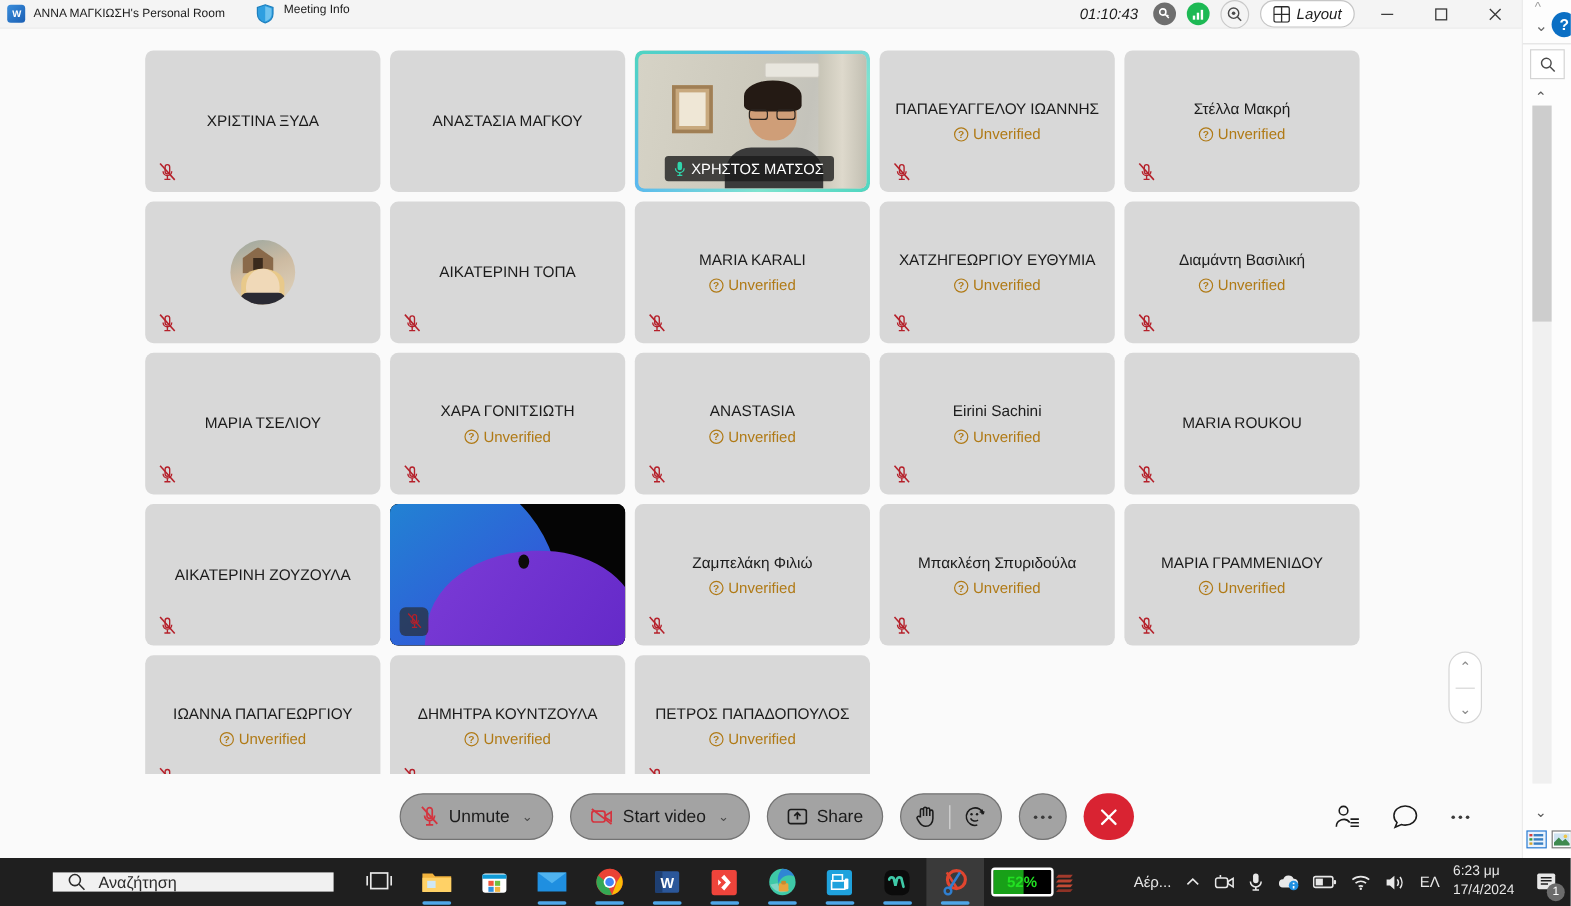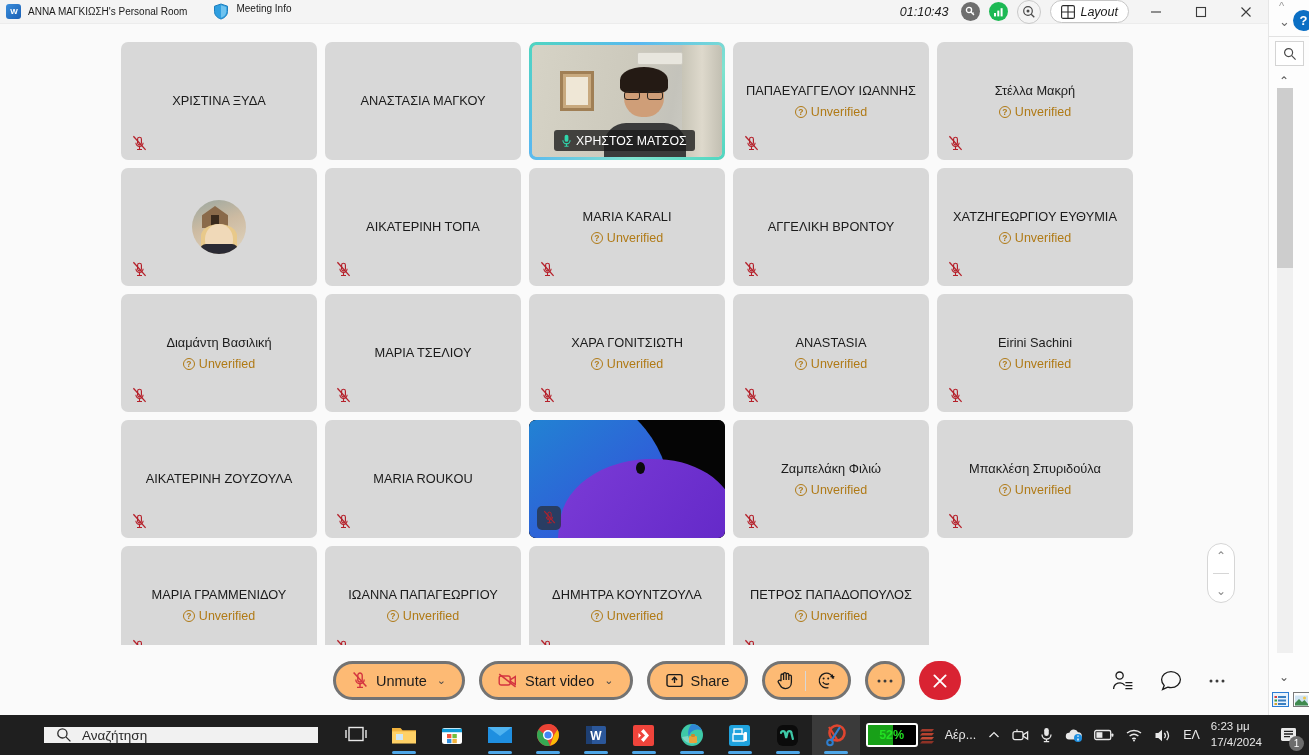--- a/index.html
+++ b/index.html
@@ -132,21 +132,21 @@
   .stepper { position:absolute; right:33px; top:519px; width:28px; height:60px;
     border:1px solid #d6d6d6; border-radius:14px; background:#fff;
     display:flex; flex-direction:column; align-items:center; justify-content:space-around; }
   .stepper .divider { width:16px; height:1px; background:#d6d6d6; }
   .stepper .chev { color:#8b8b8b; font-size:12px; line-height:1; }
 
   
   .controlbar { position:absolute; top:645px; left:0; width:1268px; height:71px;
     background:#fafafa; display:flex; align-items:center; }
   .cbar-center { position:absolute; left:333px; display:flex; align-items:center; gap:14px; }
-  .pill { height:39px; border:3px solid #737373; border-radius:20px; background:#fdba74;
+  .pill { height:39px; border:1px solid #737373; border-radius:20px; background:#a3a3a3;
     display:flex; align-items:center; gap:8px; padding:0 16px; }
   .pill .lbl { font-size:14.5px; color:#1b1b1b; white-space:nowrap; }
   .pill .caret { color:#4a4a4a; font-size:11px; margin-left:2px; }
   .pill-react { padding:0 12px; gap:11px; }
   .pill-react .vsep { width:1px; height:20px; background:#d8d8d8; }
   .pill-more { width:40px; justify-content:center; padding:0; }
   .leave { width:42px; height:39px; border-radius:20px; background:#d92332;
     display:flex; align-items:center; justify-content:center; }
   .cbar-right { position:absolute; left:1112px; display:flex; align-items:center; gap:26px; }
 
@@ -162,21 +162,21 @@
   .tkicon.act::after { content:""; position:absolute; bottom:1px; left:12px; width:24px;
     height:3px; background:#4fa7e8; border-radius:2px; }
   .tkicon.hl { background:#3a3a3a; }
   .battery-chip { margin-left:6px; width:52px; height:24px; border:2px solid #fff; border-radius:3px;
     background:#000; display:flex; align-items:center; position:relative; }
   .battery-chip .fill { position:absolute; left:0; top:0; bottom:0; width:52%; background:#18a018; }
   .battery-chip .pct { position:relative; width:100%; text-align:center; color:#22e022;
     font-size:12.5px; font-weight:bold; }
   .tray { margin-left:auto; display:flex; align-items:center; gap:11px; padding-right:6px; }
   .tray-app { display:flex; align-items:center; gap:7px; }
-  .tray-app .lbl { color:#e8e8e8; font-size:12.5px; }
+  .tray-app .lbl { color:#e8e8e8; font-size:12.5px;margin-left:40px; }
   .tray-ic { color:#e8e8e8; display:flex; align-items:center; }
   .tray-lang { color:#e8e8e8; font-size:12.5px; }
   .tray-clock { color:#e8e8e8; font-size:11.5px; line-height:1.35; }
   .tray-notif { position:relative; width:30px; height:30px; display:flex; align-items:center; justify-content:center; }
   .notif-badge { position:absolute; right:-1px; bottom:-1px; width:15px; height:15px;
     border-radius:50%; background:#6c6c6c; color:#fff; font-size:10px;
     display:flex; align-items:center; justify-content:center; }
 </style>
 </head>
 <body>
@@ -376,29 +376,20 @@
             <span>Unverified</span>
           </div>
           <svg class="mute-ic" viewBox="0 0 15 18">
             <path d="M7.5 2.2 a1.9 1.9 0 0 1 1.9 1.9 v3.9 a1.9 1.9 0 0 1 -3.8 0 V4.1 A1.9 1.9 0 0 1 7.5 2.2 Z" fill="none" stroke="#b5202a" stroke-width="1.15"></path>
             <path d="M3.9 7.7 a3.6 3.6 0 0 0 7.2 0" fill="none" stroke="#b5202a" stroke-width="1.15"></path>
             <path d="M7.5 11.5 v2.8 M5 14.5 h5" stroke="#b5202a" stroke-width="1.15"></path>
             <path d="M1.4 1.2 L13.6 14.9" stroke="#b5202a" stroke-width="1.3"></path>
           </svg>
         </div>
         <div class="tile">
-          <div class="tile-name">ΑΓΓΕΛΙΚΗ ΒΡΟΝΤΟΥ</div>
-          <svg class="mute-ic" viewBox="0 0 15 18">
-            <path d="M7.5 2.2 a1.9 1.9 0 0 1 1.9 1.9 v3.9 a1.9 1.9 0 0 1 -3.8 0 V4.1 A1.9 1.9 0 0 1 7.5 2.2 Z" fill="none" stroke="#b5202a" stroke-width="1.15"></path>
-            <path d="M3.9 7.7 a3.6 3.6 0 0 0 7.2 0" fill="none" stroke="#b5202a" stroke-width="1.15"></path>
-            <path d="M7.5 11.5 v2.8 M5 14.5 h5" stroke="#b5202a" stroke-width="1.15"></path>
-            <path d="M1.4 1.2 L13.6 14.9" stroke="#b5202a" stroke-width="1.3"></path>
-          </svg>
-        </div>
-        <div class="tile">
           <div class="tile-name">ΧΑΤΖΗΓΕΩΡΓΙΟΥ ΕΥΘΥΜΙΑ</div>
           <div class="tile-unv">
             <span class="q-ic">?</span>
             <span>Unverified</span>
           </div>
           <svg class="mute-ic" viewBox="0 0 15 18">
             <path d="M7.5 2.2 a1.9 1.9 0 0 1 1.9 1.9 v3.9 a1.9 1.9 0 0 1 -3.8 0 V4.1 A1.9 1.9 0 0 1 7.5 2.2 Z" fill="none" stroke="#b5202a" stroke-width="1.15"></path>
             <path d="M3.9 7.7 a3.6 3.6 0 0 0 7.2 0" fill="none" stroke="#b5202a" stroke-width="1.15"></path>
             <path d="M7.5 11.5 v2.8 M5 14.5 h5" stroke="#b5202a" stroke-width="1.15"></path>
             <path d="M1.4 1.2 L13.6 14.9" stroke="#b5202a" stroke-width="1.3"></path>
@@ -459,30 +450,30 @@
             <span>Unverified</span>
           </div>
           <svg class="mute-ic" viewBox="0 0 15 18">
             <path d="M7.5 2.2 a1.9 1.9 0 0 1 1.9 1.9 v3.9 a1.9 1.9 0 0 1 -3.8 0 V4.1 A1.9 1.9 0 0 1 7.5 2.2 Z" fill="none" stroke="#b5202a" stroke-width="1.15"></path>
             <path d="M3.9 7.7 a3.6 3.6 0 0 0 7.2 0" fill="none" stroke="#b5202a" stroke-width="1.15"></path>
             <path d="M7.5 11.5 v2.8 M5 14.5 h5" stroke="#b5202a" stroke-width="1.15"></path>
             <path d="M1.4 1.2 L13.6 14.9" stroke="#b5202a" stroke-width="1.3"></path>
           </svg>
         </div>
         <div class="tile">
+          <div class="tile-name">MARIA ROUKOU</div>
+          <svg class="mute-ic" viewBox="0 0 15 18">
+            <path d="M7.5 2.2 a1.9 1.9 0 0 1 1.9 1.9 v3.9 a1.9 1.9 0 0 1 -3.8 0 V4.1 A1.9 1.9 0 0 1 7.5 2.2 Z" fill="none" stroke="#b5202a" stroke-width="1.15"></path>
+            <path d="M3.9 7.7 a3.6 3.6 0 0 0 7.2 0" fill="none" stroke="#b5202a" stroke-width="1.15"></path>
+            <path d="M7.5 11.5 v2.8 M5 14.5 h5" stroke="#b5202a" stroke-width="1.15"></path>
+            <path d="M1.4 1.2 L13.6 14.9" stroke="#b5202a" stroke-width="1.3"></path>
+          </svg>
+        </div>
+        <div class="tile">
           <div class="tile-name">ΑΙΚΑΤΕΡΙΝΗ ΖΟΥΖΟΥΛΑ</div>
-          <svg class="mute-ic" viewBox="0 0 15 18">
-            <path d="M7.5 2.2 a1.9 1.9 0 0 1 1.9 1.9 v3.9 a1.9 1.9 0 0 1 -3.8 0 V4.1 A1.9 1.9 0 0 1 7.5 2.2 Z" fill="none" stroke="#b5202a" stroke-width="1.15"></path>
-            <path d="M3.9 7.7 a3.6 3.6 0 0 0 7.2 0" fill="none" stroke="#b5202a" stroke-width="1.15"></path>
-            <path d="M7.5 11.5 v2.8 M5 14.5 h5" stroke="#b5202a" stroke-width="1.15"></path>
-            <path d="M1.4 1.2 L13.6 14.9" stroke="#b5202a" stroke-width="1.3"></path>
-          </svg>
-        </div>
-        <div class="tile">
-          <div class="tile-name">MARIA ROUKOU</div>
           <svg class="mute-ic" viewBox="0 0 15 18">
             <path d="M7.5 2.2 a1.9 1.9 0 0 1 1.9 1.9 v3.9 a1.9 1.9 0 0 1 -3.8 0 V4.1 A1.9 1.9 0 0 1 7.5 2.2 Z" fill="none" stroke="#b5202a" stroke-width="1.15"></path>
             <path d="M3.9 7.7 a3.6 3.6 0 0 0 7.2 0" fill="none" stroke="#b5202a" stroke-width="1.15"></path>
             <path d="M7.5 11.5 v2.8 M5 14.5 h5" stroke="#b5202a" stroke-width="1.15"></path>
             <path d="M1.4 1.2 L13.6 14.9" stroke="#b5202a" stroke-width="1.3"></path>
           </svg>
         </div>
         <div class="tile video-purple">
           <div class="pv">
             <div class="blue"></div>

